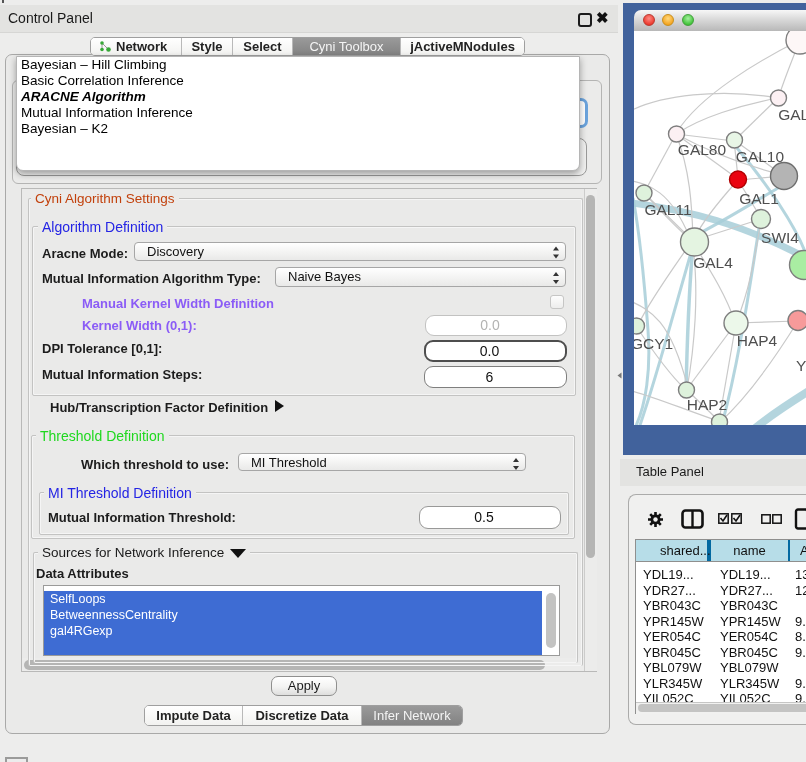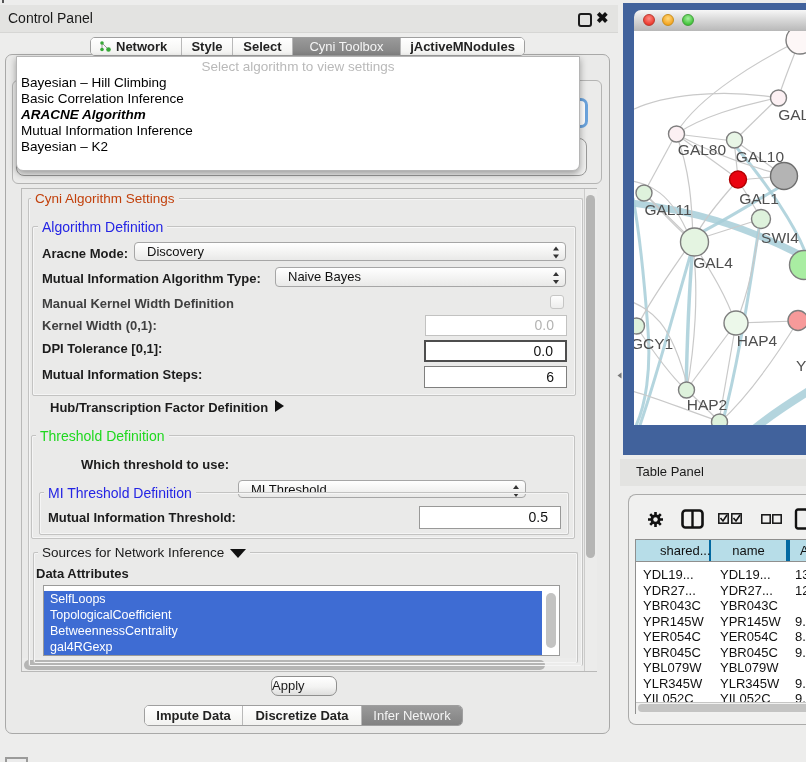--- a/index.html
+++ b/index.html
@@ -1,27 +1,27 @@
 <!DOCTYPE html>
 <html><head>
 <meta charset="utf-8">
 <style>
 html,body{margin:0;padding:0;}
 body{width:806px;height:762px;position:relative;overflow:hidden;background:#ededec;
   font-family:"Liberation Sans",sans-serif;-webkit-font-smoothing:antialiased;}
 .abs{position:absolute;}
 .lbl{position:absolute;font-size:13px;font-weight:bold;color:#1c1c1c;white-space:nowrap;}
-.dis{color:#404040;}
+.dis{color:#8b5cf6;margin-left:40px;}
 .combo{position:absolute;background:linear-gradient(#ffffff,#f2f2f1 60%,#e9e9e8);
   border:1px solid #a6a6a6;border-radius:4px;box-sizing:border-box;
   font-size:13px;color:#111;line-height:17px;padding-left:12px;white-space:nowrap;}
 .combo .arr{position:absolute;right:4px;top:0;bottom:0;width:10px;}
 .arr svg{display:block;margin-top:2px;}
 .field{position:absolute;background:#fff;box-sizing:border-box;font-size:14px;color:#111;
-  text-align:right;padding-right:12px;}
+  text-align:center;padding-right:12px;border-radius:9px;}
 .grp{position:absolute;border:1px solid #c3c3c2;border-radius:2px;box-shadow:0 0 0 1px #f5f5f5 inset;}
 .gtitle{position:absolute;background:#eaeae9;padding:0 4px;font-size:14px;white-space:nowrap;}
 .tabstrip{position:absolute;display:flex;background:#fbfbfa;border:1px solid #9f9f9f;
   border-radius:5px;box-sizing:border-box;overflow:hidden;}
 .tab{flex:none;display:flex;align-items:center;justify-content:center;
   font-size:13px;font-weight:bold;color:#222;background:linear-gradient(#ffffff,#f2f2f0);
   border-right:1px solid #b9b9b9;box-sizing:border-box;}
 .tab:last-child{border-right:none;}
 .tab.sel{background:linear-gradient(#9a9a9a,#828282);color:#f4f4f4;}
 </style>
@@ -100,59 +100,57 @@
 
 <div class="lbl" style="left:50px;top:400px;">Hub/Transcription Factor Definition</div>
 <svg class="abs" style="left:273px;top:399px;" width="12" height="14" viewBox="0 0 12 14">
     <path d="M2 1L11 7L2 13Z" fill="#111"></path>
   </svg>
 
 <div class="grp" style="left:31px;top:435px;width:542px;height:102px;"></div>
 <div class="gtitle" style="left:36px;top:428px;color:#1fd81f;">Threshold Definition</div>
 
 <div class="lbl" style="left:81px;top:457px;">Which threshold to use:</div>
-<div class="combo" style="left:238px;top:453px;width:288px;height:18px;margin-top:27px;">MI Threshold<span class="arr">
+<div class="combo" style="left:238px;top:453px;width:288px;height:18px;">MI Threshold<span class="arr">
       <svg width="10" height="16" viewBox="0 0 10 16">
         <path d="M2 6L5 2L8 6Z" fill="#333"></path>
         <path d="M2 10L5 14L8 10Z" fill="#333"></path>
       </svg>
     </span></div>
 
 <div class="grp" style="left:39px;top:492px;width:528px;height:41px;"></div>
 <div class="gtitle" style="left:44px;top:485px;color:#2424e4;">MI Threshold Definition</div>
 
 <div class="lbl" style="left:48px;top:510px;">Mutual Information Threshold:</div>
 <div class="field" style="left:419px;top:506px;width:142px;height:23px;border:1px solid #999998;line-height:21px;">0.5</div>
 
 <div class="grp" style="left:33px;top:552px;width:543px;height:110px;border-bottom:none;"></div>
 <div class="gtitle" style="left:38px;top:545px;color:#1a1a1a;font-size:13.5px;">Sources for Network Inference <span style="display:inline-block;width:0;height:0;border-left:8px solid transparent;border-right:8px solid transparent;border-top:9px solid #111;vertical-align:middle;margin-left:2px;"></span></div>
 <div class="lbl" style="left:36px;top:566px;">Data Attributes</div>
 
 <div class="abs" style="left:43px;top:585px;width:517px;height:71px;background:#fff;border:1px solid #9a9a99;box-sizing:border-box;overflow:hidden;">
   <div class="abs" style="left:0;top:5px;width:498px;height:65px;background:#3e6cd3;color:#fff;font-size:12.5px;line-height:16px;padding-left:6px;box-sizing:border-box;">
     <div>SelfLoops</div>
-    <div>TopologicalCoefficient</div>
     <div>BetweennessCentrality</div>
     <div>gal4RGexp</div>
   </div>
   <div class="abs" style="left:502px;top:7px;width:10px;height:55px;background:#c3c3c2;border-radius:5px;"></div>
 </div>
 
-<div class="abs" style="left:271px;top:676px;width:66px;height:20px;border:1px solid #8f8f8e;border-radius:7px;background:linear-gradient(#ffffff,#f3f3f2 55%,#dededd);box-sizing:border-box;font-size:13px;line-height:18px;color:#1c1c1c;">Apply</div>
+<div class="abs" style="left:271px;top:676px;width:66px;height:20px;border:1px solid #8f8f8e;border-radius:7px;background:linear-gradient(#ffffff,#f3f3f2 55%,#dededd);box-sizing:border-box;text-align:center;font-size:13px;line-height:18px;color:#1c1c1c;">Apply</div>
 
 <div class="tabstrip" style="left:144px;top:705px;width:319px;height:21px;">
   <div class="tab" style="width:98px;">Impute Data</div>
   <div class="tab" style="width:119px;">Discretize Data</div>
   <div class="tab sel" style="width:100px;font-weight:normal;text-align:right;">Infer Network</div>
 </div>
 
 <div class="abs" style="left:5px;top:757px;width:19px;height:10px;border:2px solid #9b9b9a;background:#ececec;"></div>
 
 <div class="abs" style="left:16px;top:56px;width:564px;height:115px;background:#ffffff;border:1px solid #b5b5b5;border-radius:0 0 7px 7px;box-shadow:0 3px 7px rgba(0,0,0,0.35);box-sizing:border-box;z-index:30;">
-  <div style="text-align:center;font-size:13.5px;color:#b9b9b9;margin-top:2px;line-height:16px;">Select algorithm to view settings</div>
   <div style="font-size:13.5px;color:#000;line-height:16px;padding-left:4px;margin-top:0;">
     <div>Bayesian – Hill Climbing</div>
     <div>Basic Correlation Inference</div>
     <div style="font-weight:bold;font-style:italic;">ARACNE Algorithm</div>
     <div>Mutual Information Inference</div>
     <div>Bayesian – K2</div>
   </div>
 </div>
 
 <div class="abs" style="left:623px;top:3px;width:183px;height:452px;background:#41629c;"></div>
@@ -271,22 +269,22 @@
   <svg class="abs" style="left:132px;top:19px;" width="21" height="10" viewBox="0 0 21 10">
     <rect x="0.8" y="0.8" width="8.4" height="8.4" fill="none" stroke="#111" stroke-width="1.5"></rect>
     <rect x="11.8" y="0.8" width="8.4" height="8.4" fill="none" stroke="#111" stroke-width="1.5"></rect>
   </svg>
   <svg class="abs" style="left:165px;top:13px;" width="20" height="22" viewBox="0 0 20 22">
     <path d="M2 3.5 A2 2 0 0 1 4 1.5 L12 1.5 L18 7.5 L18 18.5 A2 2 0 0 1 16 20.5 L4 20.5 A2 2 0 0 1 2 18.5 Z" fill="none" stroke="#111" stroke-width="2.4"></path>
   </svg>
 
   <div class="abs" style="left:6px;top:44px;width:179px;height:174px;background:#fff;border:1px solid #8f8f8e;border-right:none;border-bottom:none;overflow:hidden;font-size:13px;color:#111;">
     <div style="display:flex;height:22px;background:#b7dde8;border-bottom:1px solid #8f8f8e;box-sizing:border-box;">
-      <div style="width:75px;border-right:2px solid #0369a1;text-align:center;line-height:21px;box-sizing:border-box;padding-left:24px;">shared...</div>
-      <div style="width:79px;border-right:4px solid #0369a1;text-align:center;line-height:21px;box-sizing:border-box;">name</div>
+      <div style="width:75px;border-right:4px solid #0369a1;text-align:center;line-height:21px;box-sizing:border-box;padding-left:24px;">shared...</div>
+      <div style="width:79px;border-right:2px solid #0369a1;text-align:center;line-height:21px;box-sizing:border-box;">name</div>
       <div style="flex:1;line-height:21px;padding-left:10px;">Av</div>
     </div>
     <div id="rows" style="line-height:15.5px;padding-top:5px;">
       <div style="display:flex;">
           <div style="width:84px;padding-left:7px;box-sizing:border-box;">YDL19...</div>
           <div style="width:75px;">YDL19...</div>
           <div>13</div>
         </div>
       <div style="display:flex;">
           <div style="width:84px;padding-left:7px;box-sizing:border-box;">YDR27...</div>

